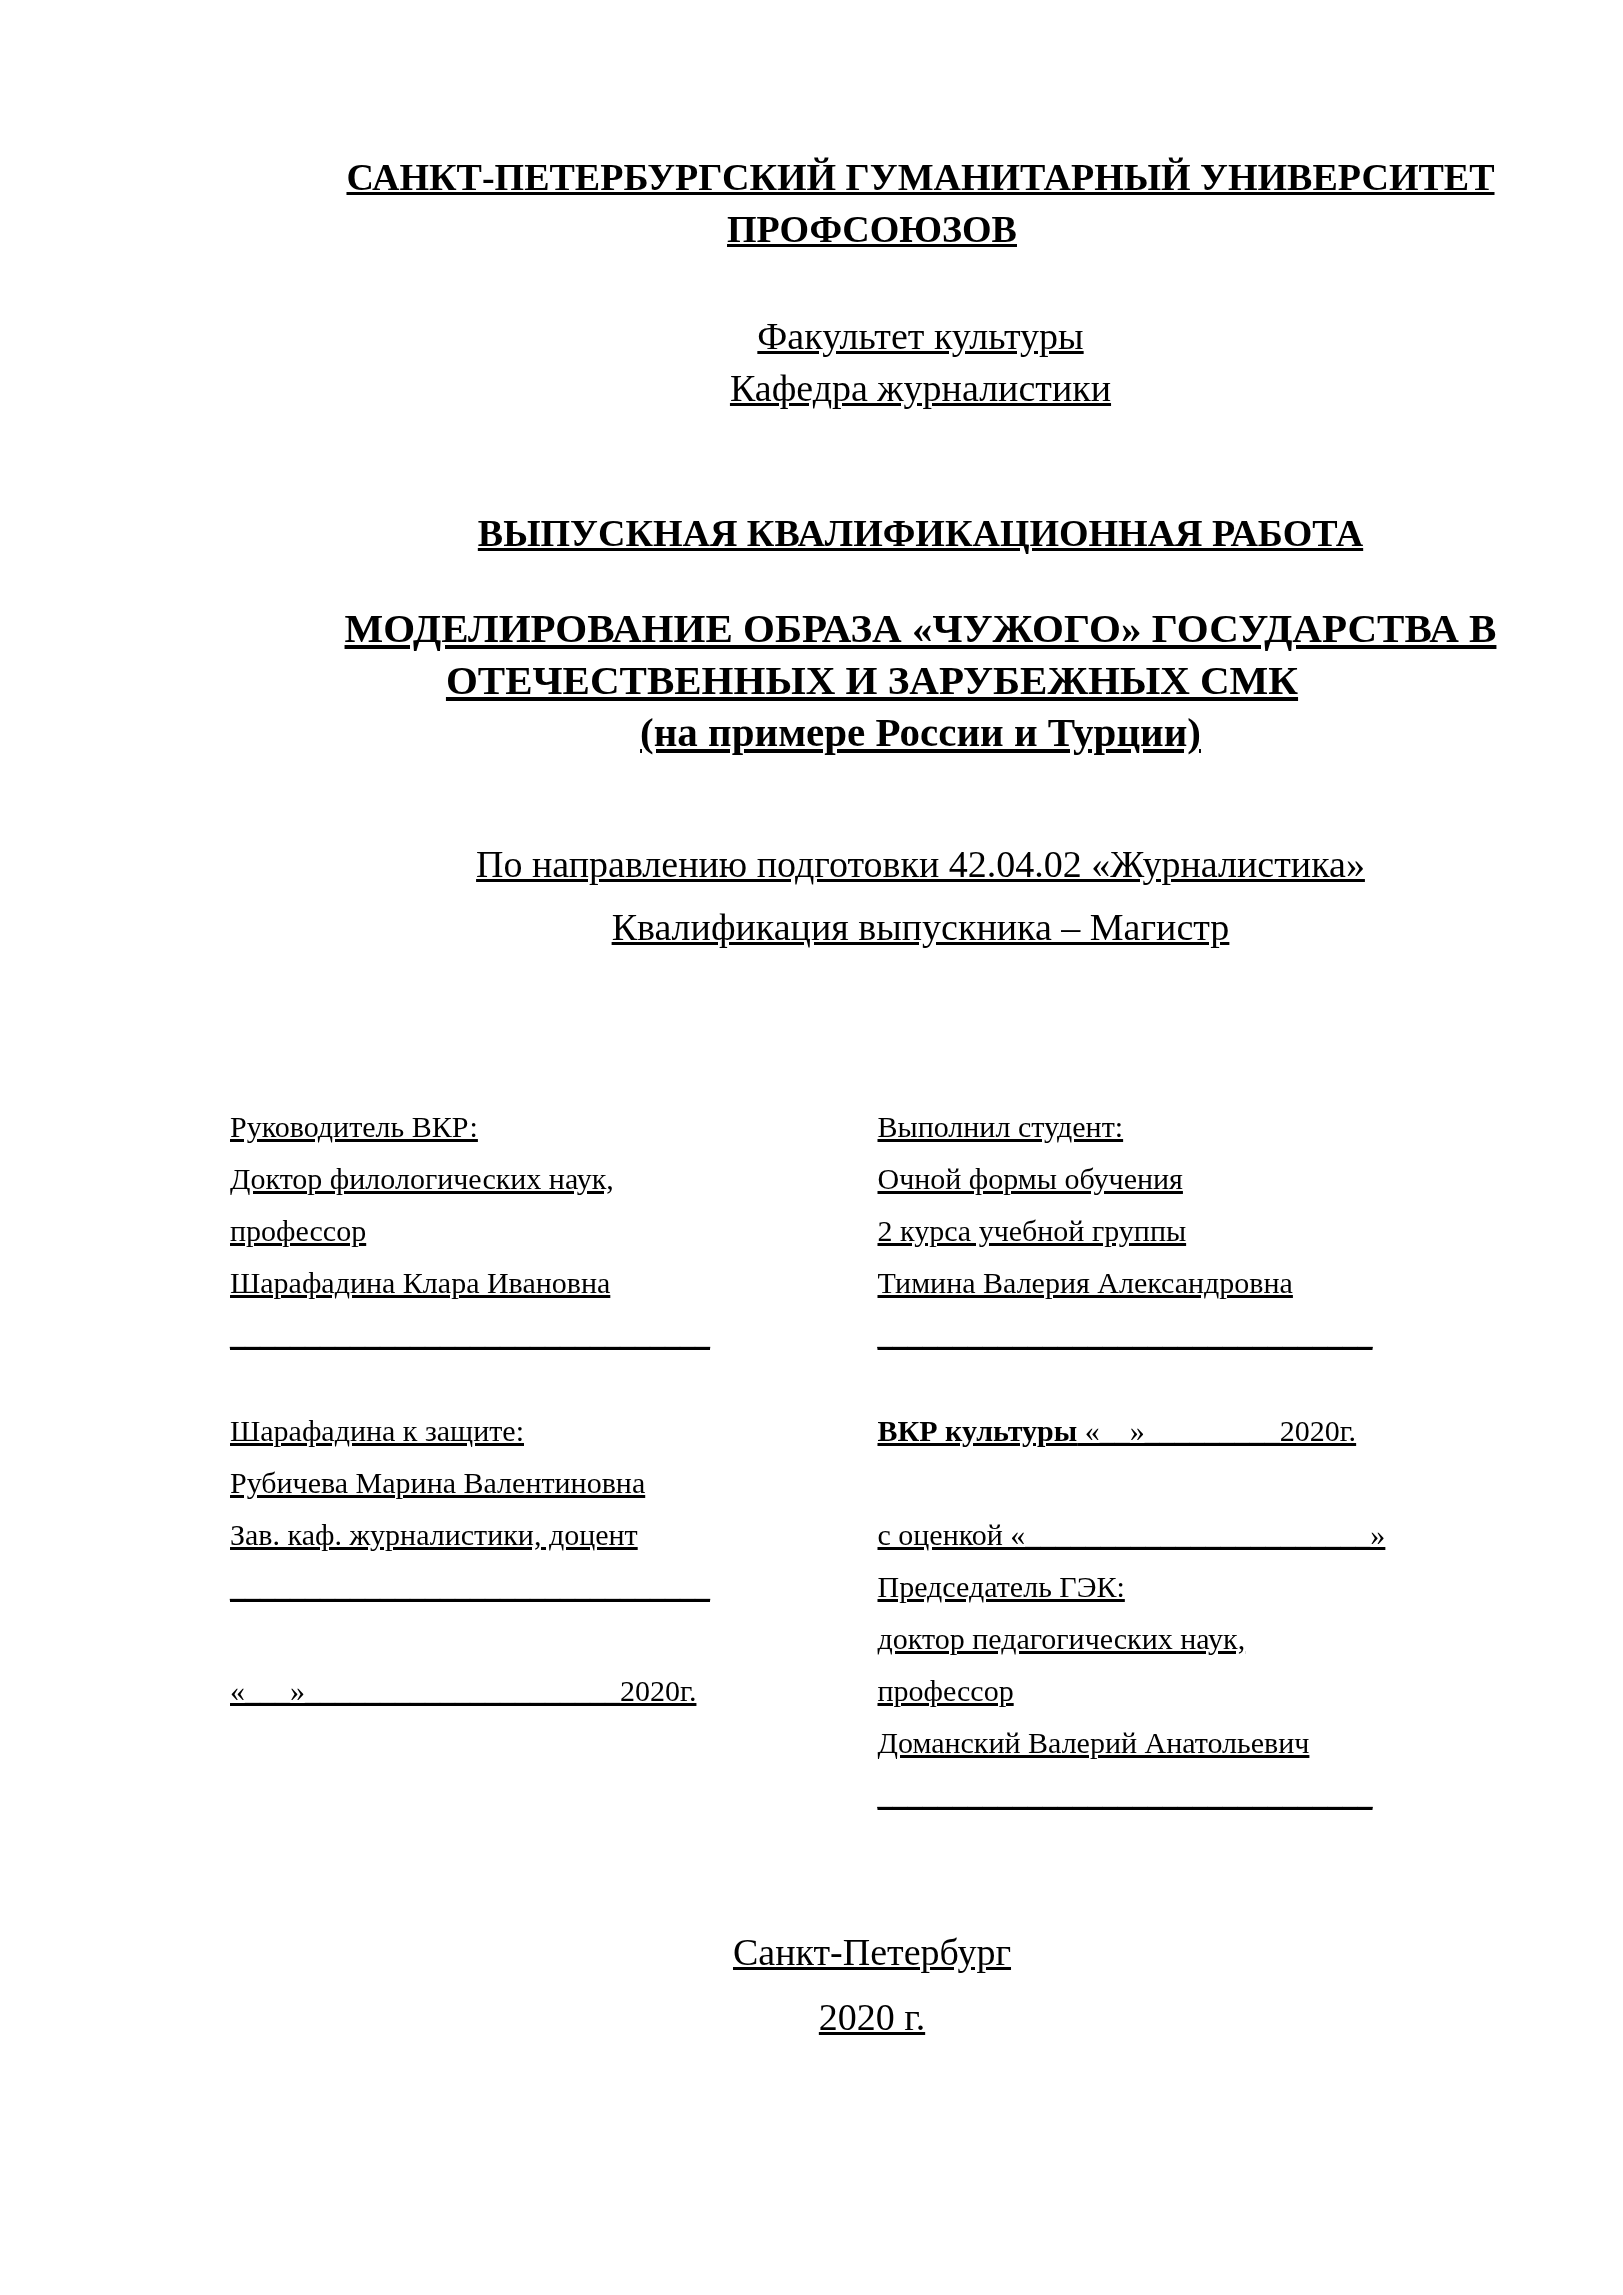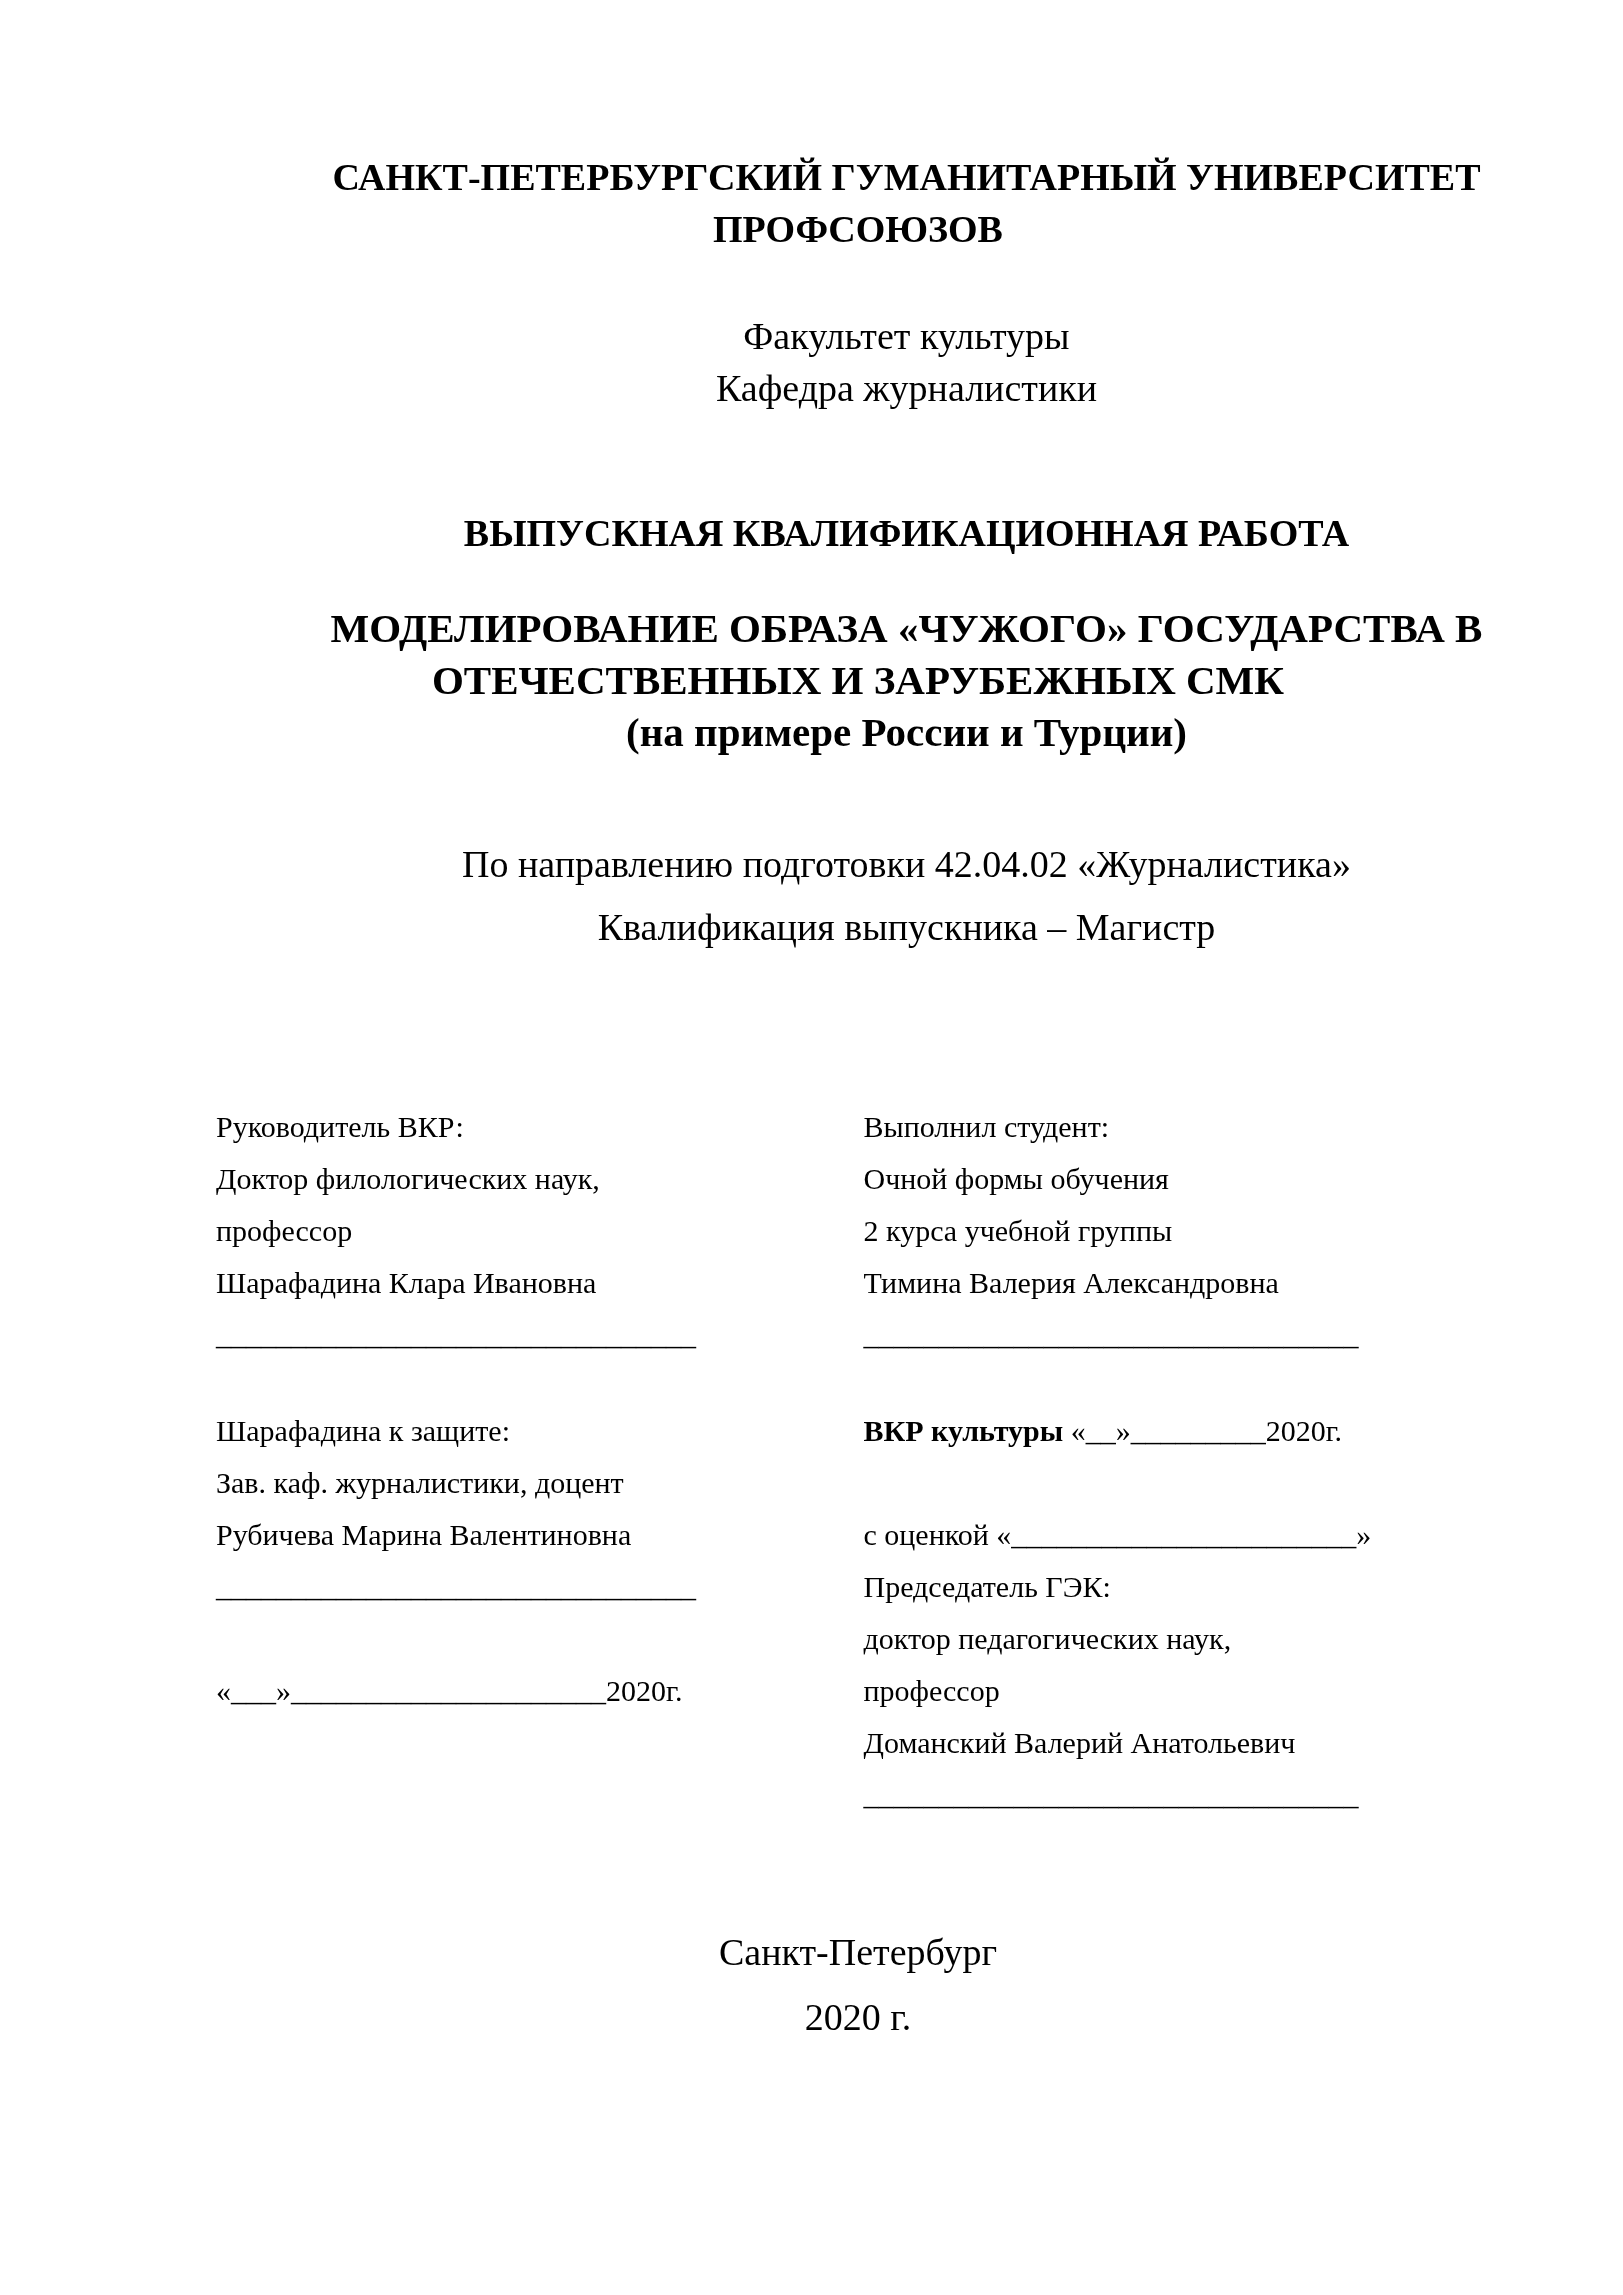--- a/index.html
+++ b/index.html
@@ -12,22 +12,23 @@
     width: 1623px;
     height: 2295px;
     background: #ffffff;
     color: #000000;
     font-family: "Liberation Serif", "DejaVu Serif", serif;
     overflow: hidden;
   }
   .content {
     position: absolute;
     top: 151px;
-    left: 216px;
+    left: 230px;
     width: 1284px;
+    text-decoration: underline;
   }
   
   .c {
     text-align: center;
     font-size: 38px;
     line-height: 52px;
     white-space: nowrap;
   }
   .ind { text-indent: 97px; }
   .b { font-weight: bold; }
@@ -97,22 +98,22 @@
         <div class="ln">Очной формы обучения</div>
         <div class="ln">2 курса учебной группы</div>
         <div class="ln">Тимина Валерия Александровна</div>
         <div class="ln">_________________________________</div>
       </div>
     </div>
 
     <div class="two-col sect2">
       <div>
         <div class="ln">Шарафадина к защите:</div>
+        <div class="ln">Рубичева Марина Валентиновна</div>
         <div class="ln">Зав. каф. журналистики, доцент</div>
-        <div class="ln">Рубичева Марина Валентиновна</div>
         <div class="ln">________________________________</div>
         <div class="ln"></div>
         <div class="ln">«___»_____________________2020г.</div>
       </div>
       <div>
         <div class="ln"><span class="b">ВКР культуры</span><span> «__»_________2020г.</span></div>
         <div class="ln"></div>
         <div class="ln">с оценкой «_______________________»</div>
         <div class="ln">Председатель ГЭК:</div>
         <div class="ln">доктор педагогических наук,</div>

